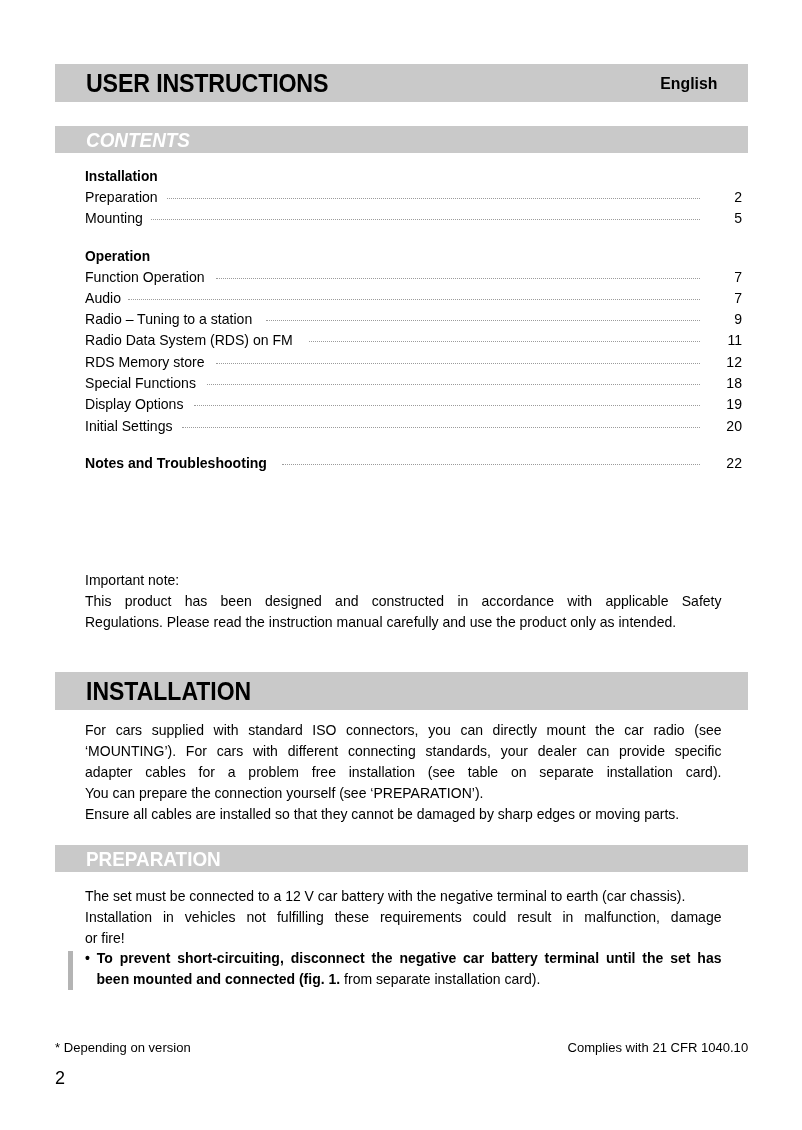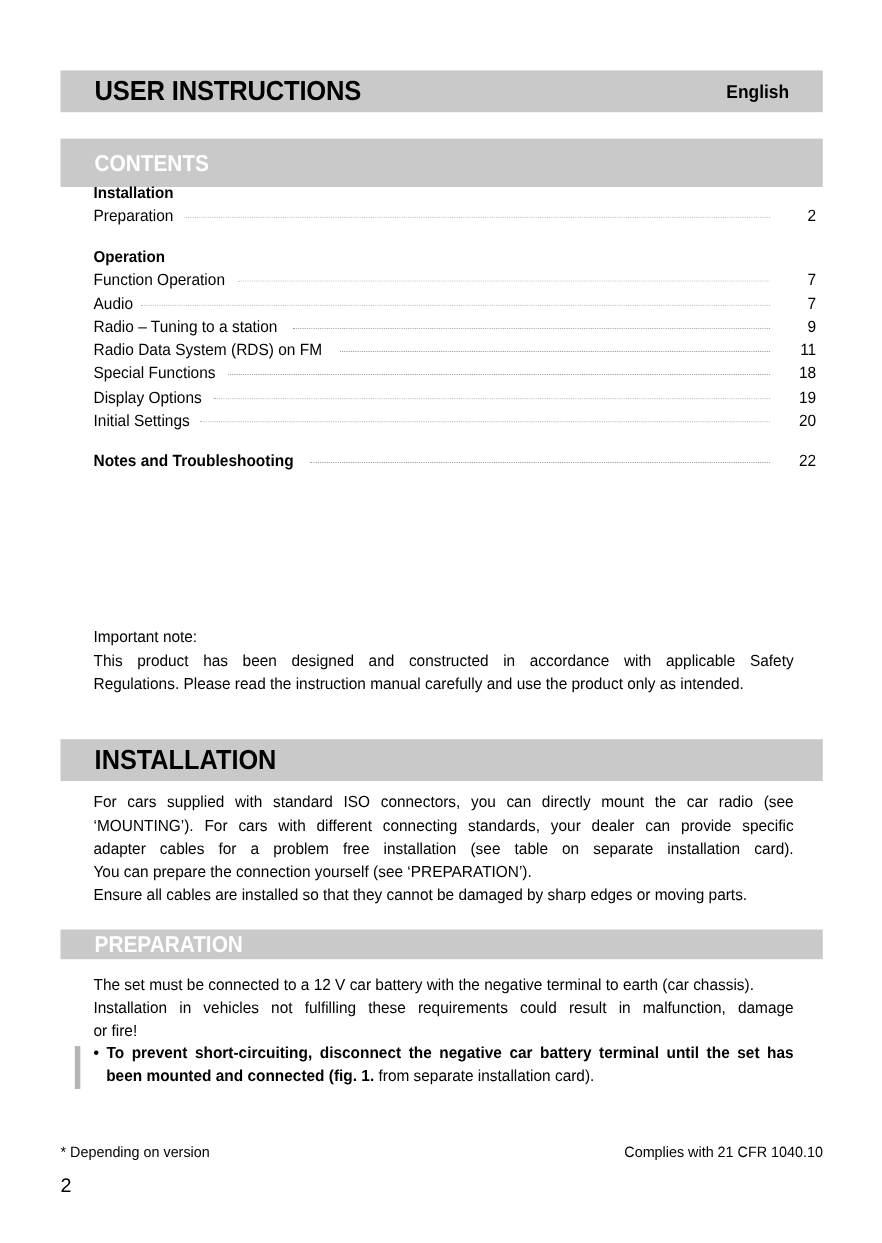--- a/index.html
+++ b/index.html
@@ -54,22 +54,23 @@
     font-size: 17px;
     font-weight: bold;
     transform: scaleX(0.93);
     transform-origin: right center;
     line-height: 1;
   }
 
   .bar-contents {
     position: absolute;
     top: 126px;
-    height: 44px;
+    height: 27px;
     padding-left: 31px;
+    font-style: italic;
   }
   .bar-contents .bar-label {
     font-size: 21px;
     font-weight: bold;
     color: #ffffff;
     transform: scaleX(0.90);
     transform-origin: left center;
     line-height: 1;
   }
 
@@ -244,20 +245,25 @@
 
   <div class="toc">
 
     <div class="toc-group-title">Installation</div>
 
     <div class="toc-row">
       <span class="toc-label">Preparation</span>
       <span class="toc-leader"></span>
       <span class="toc-page">2</span>
     </div>
+    <div class="toc-row">
+      <span class="toc-label">Mounting</span>
+      <span class="toc-leader"></span>
+      <span class="toc-page">5</span>
+    </div>
 
     <div class="toc-spacer"></div>
 
     <div class="toc-group-title">Operation</div>
 
     <div class="toc-row">
       <span class="toc-label">Function Operation</span>
       <span class="toc-leader"></span>
       <span class="toc-page">7</span>
     </div>
@@ -268,20 +274,25 @@
     </div>
     <div class="toc-row">
       <span class="toc-label">Radio – Tuning to a station</span>
       <span class="toc-leader"></span>
       <span class="toc-page">9</span>
     </div>
     <div class="toc-row">
       <span class="toc-label">Radio Data System (RDS) on FM</span>
       <span class="toc-leader"></span>
       <span class="toc-page">11</span>
+    </div>
+    <div class="toc-row">
+      <span class="toc-label">RDS Memory store</span>
+      <span class="toc-leader"></span>
+      <span class="toc-page">12</span>
     </div>
     <div class="toc-row">
       <span class="toc-label">Special Functions</span>
       <span class="toc-leader"></span>
       <span class="toc-page">18</span>
     </div>
     <div class="toc-row">
       <span class="toc-label">Display Options</span>
       <span class="toc-leader"></span>
       <span class="toc-page">19</span>

